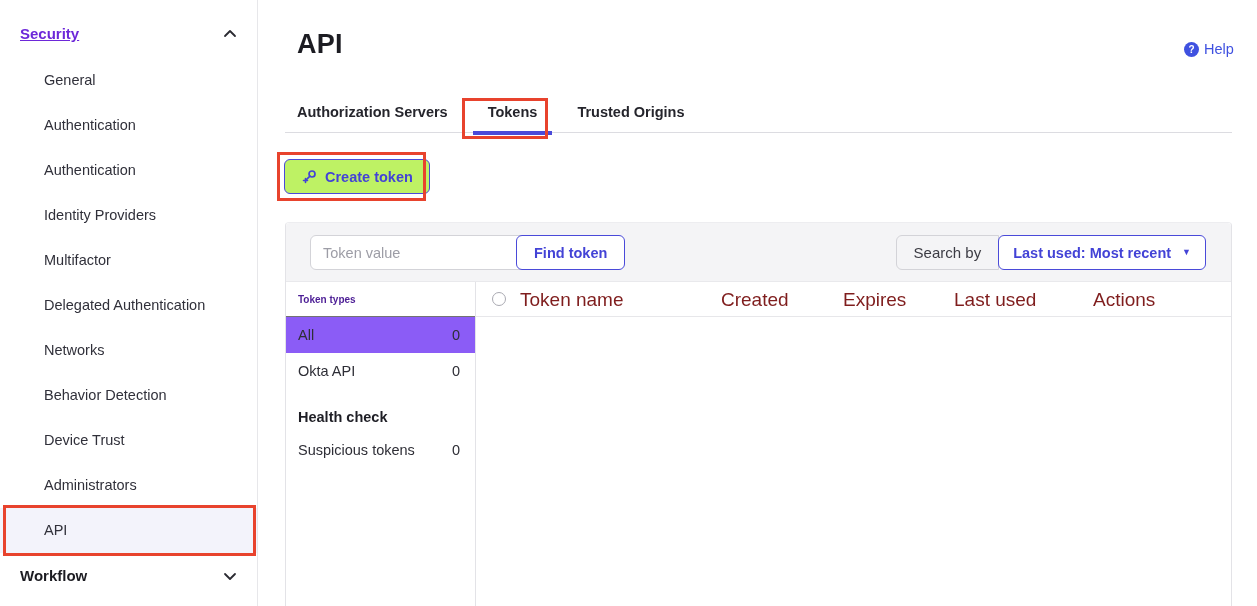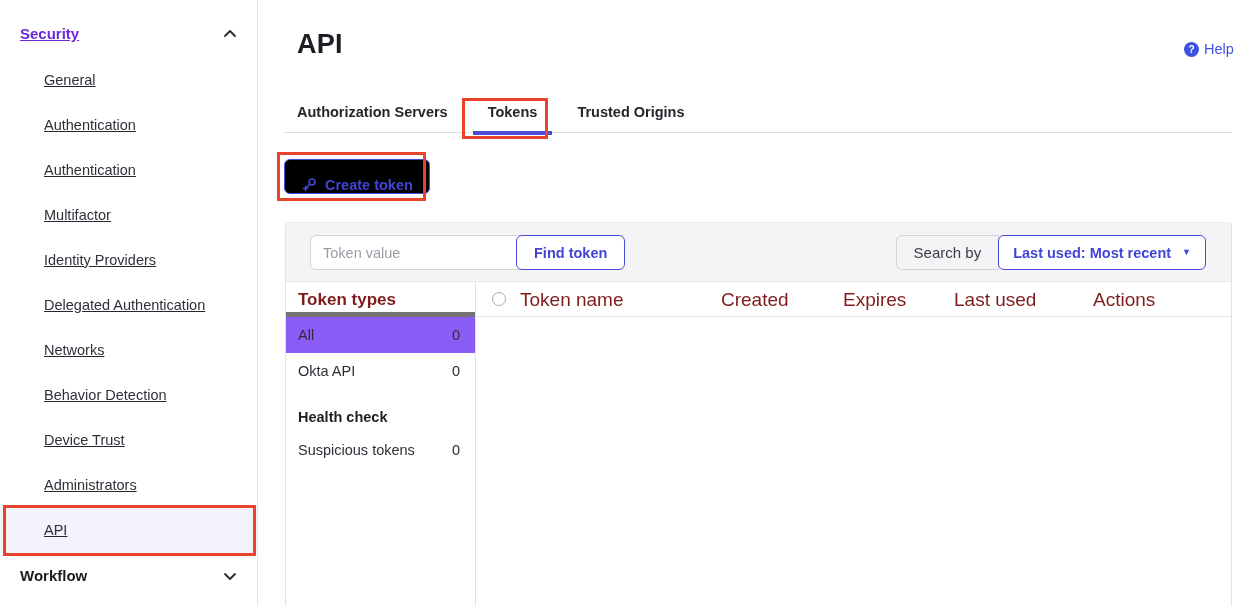--- a/index.html
+++ b/index.html
@@ -8,21 +8,21 @@
     position:relative; width:1257px; height:606px; background:#ffffff;
     font-family:"Liberation Sans","DejaVu Sans",sans-serif; color:#26262e; overflow:hidden;
   }
 
   
   .sidebar { position:absolute; left:0; top:0; width:258px; height:606px; background:#fff; border-right:1px solid #e7e7ea; }
   .sidebar-section-header { position:absolute; top:25px; left:20px; font-size:15px; font-weight:bold; color:#6d28d9;text-decoration:underline; }
   .chevron { position:absolute; right:20px; width:14px; height:14px; }
   .chevron svg { display:block; }
   .chev-security { top:27px; }
-  .sidebar-items { position:absolute; top:58px; left:0; width:100%;text-decoration:underline; }
+  .sidebar-items { position:absolute; top:58px; left:0; width:100%; }
   .sidebar-item { height:45px; line-height:45px; padding-left:44px; font-size:14.5px; color:#30303a; cursor:pointer; }
   .sidebar-item.active { background:#f3f3fb; }
   .sidebar-footer-header { position:absolute; top:567px; left:20px; font-size:15px; font-weight:bold; color:#1c1c22; }
   .chev-workflow { top:569px; }
 
   
   .red-box { position:absolute; border:3px solid #e8432d; pointer-events:none; }
   .red-box-api    { left:3px;   top:505px; width:253px; height:51px; }
   .red-box-tokens { left:462px; top:98px;  width:86px;  height:41px; }
   .red-box-create { left:277px; top:152px; width:149px; height:49px; }
@@ -34,22 +34,22 @@
 
   
   .tabs { position:absolute; left:297px; top:104px; display:flex; gap:40px;align-items:center; }
   .tab { font-size:14.5px; font-weight:bold; color:#25252c; padding-bottom:15px; position:relative; cursor:pointer; white-space:nowrap; }
   .tab.active::after { content:""; position:absolute; left:-15px; right:-15px; bottom:0; height:4px; background:#4a4ad9; }
   .tabs-divider { position:absolute; left:285px; top:132px; width:947px; height:1px; background:#dcdce1; }
 
   
   .create-token-button {
     position:absolute; left:284px; top:159px; height:35px; padding:0 16px;
-    display:flex; align-items:flex-end; gap:8px;
-    border:1px solid #4a4ad9; border-radius:6px; background:#000000;
+    display:flex; align-items:center; gap:8px;
+    border:1px solid #4a4ad9; border-radius:6px; background:#bef264;
     color:#4343d6; font-size:14.5px; font-weight:bold; cursor:pointer;
   }
 
   
   .panel { position:absolute; left:285px; top:222px; width:947px; height:384px;
     border-left:1px solid #e3e3e7; border-right:1px solid #e3e3e7; border-top:1px solid #ededf0;
     border-radius:4px 4px 0 0; background:#fff; }
   .toolbar { position:relative; height:59px; background:#f4f4f6; border-bottom:1px solid #e9e9ec; border-radius:4px 4px 0 0; }
   .token-input { position:absolute; left:24px; top:12px; width:224px; height:35px; border:1px solid #d3d3d8; border-radius:6px;
     padding:0 12px; font-size:14.5px; color:#3a3a42; background:#fff; font-family:inherit; outline:none; }
@@ -60,21 +60,21 @@
   .search-by-label { height:35px; line-height:33px; padding:0 17px; border:1px solid #d3d3d8; border-radius:6px 0 0 6px;
     font-size:15px; color:#3c3c44; }
   .sort-dropdown { height:35px; margin-left:-1px; padding:0 14px; display:flex; align-items:center; gap:11px;
     border:1px solid #4a4ad9; border-radius:6px; background:#fff; color:#4343d6; font-size:14.5px; font-weight:bold; cursor:pointer; }
   .caret-down { font-size:9px; line-height:1; }
 
   .table-area { position:absolute; left:0; top:59px; right:0; bottom:0; display:flex; background:#fff; }
 
   
   .filters-col { width:190px; border-right:1px solid #e3e3e7; }
-  .filters-header { height:35px; line-height:35px; padding-left:12px; font-size:17px; font-weight:bold; color:#7f1d1d; border-bottom:5px solid #737373; }
+  .filters-header { height:35px; line-height:35px; padding-left:12px; font-size:10px; font-weight:bold; color:#4c1d95; border-bottom:1px solid #737373; }
   .filter-item { height:36px; display:flex; align-items:center; justify-content:space-between; padding:0 15px 0 12px;
     font-size:14.5px; color:#2e2e36; cursor:pointer; }
   .filter-item.selected { background:#8b5cf6; }
   .filter-count { color:#2e2e36; }
   .filter-subheader { margin-top:13px; height:30px; line-height:30px; padding-left:12px; font-size:14.5px; font-weight:bold; color:#1f1f26; }
 
   
   .table-col { flex:1; position:relative; }
   .table-header { height:35px; border-bottom:1px solid #e7e7ea; position:relative; }
   .radio-circle { position:absolute; left:16px; top:10px; width:14px; height:14px; border:1.5px solid #aaaab2; border-radius:50%; background:#fff; cursor:pointer; }
@@ -95,22 +95,22 @@
     <span class="chevron chev-security">
       <svg width="14" height="14" viewBox="0 0 14 14">
           <polyline points="2,9 7,4 12,9" fill="none" stroke="#2a2a31" stroke-width="1.8" stroke-linecap="round" stroke-linejoin="round"></polyline>
         </svg>
     </span>
 
     <div class="sidebar-items">
       <div class="sidebar-item">General</div>
       <div class="sidebar-item">Authentication</div>
       <div class="sidebar-item">Authentication</div>
+      <div class="sidebar-item">Identity Providers</div>
       <div class="sidebar-item">Multifactor</div>
-      <div class="sidebar-item">Identity Providers</div>
       <div class="sidebar-item">Delegated Authentication</div>
       <div class="sidebar-item">Networks</div>
       <div class="sidebar-item">Behavior Detection</div>
       <div class="sidebar-item">Device Trust</div>
       <div class="sidebar-item">Administrators</div>
       <div class="sidebar-item active">API</div>
     </div>
 
     <div class="sidebar-footer-header">Workflow</div>
     <span class="chevron chev-workflow">

